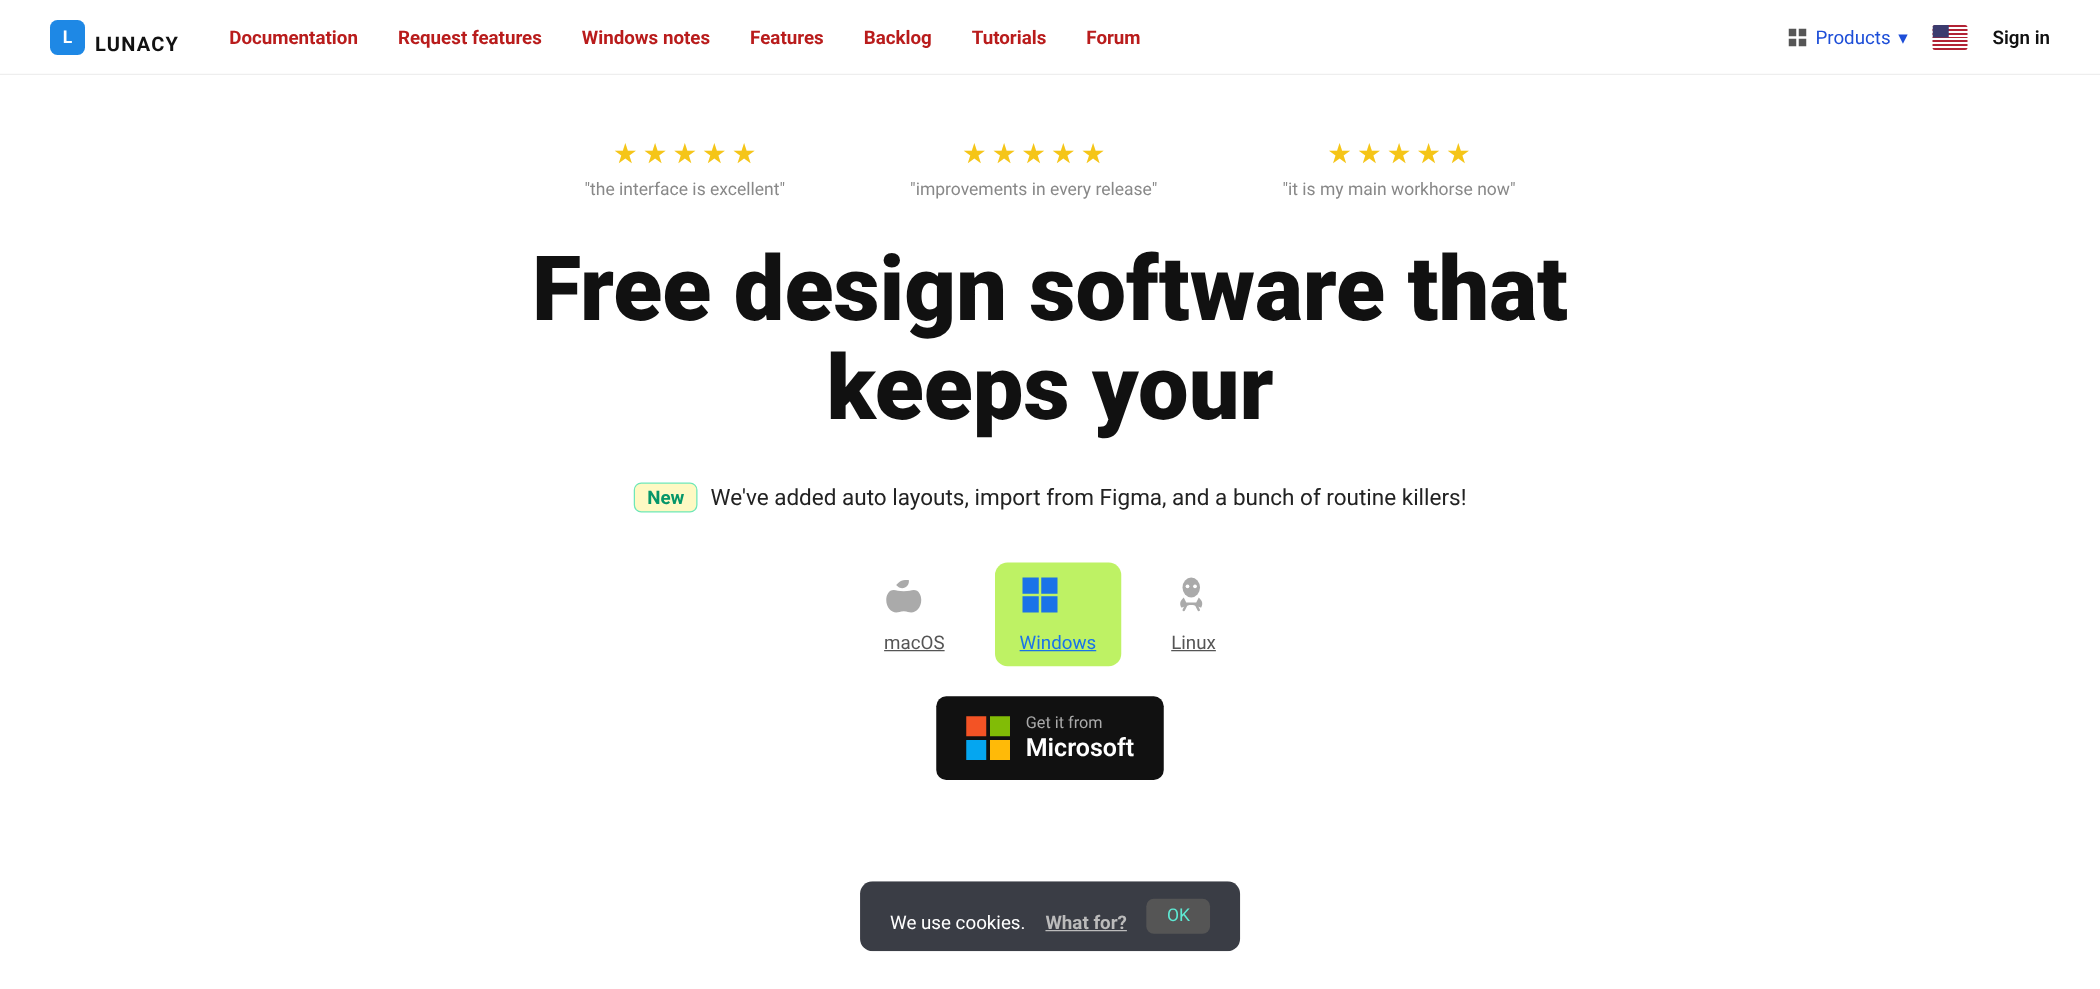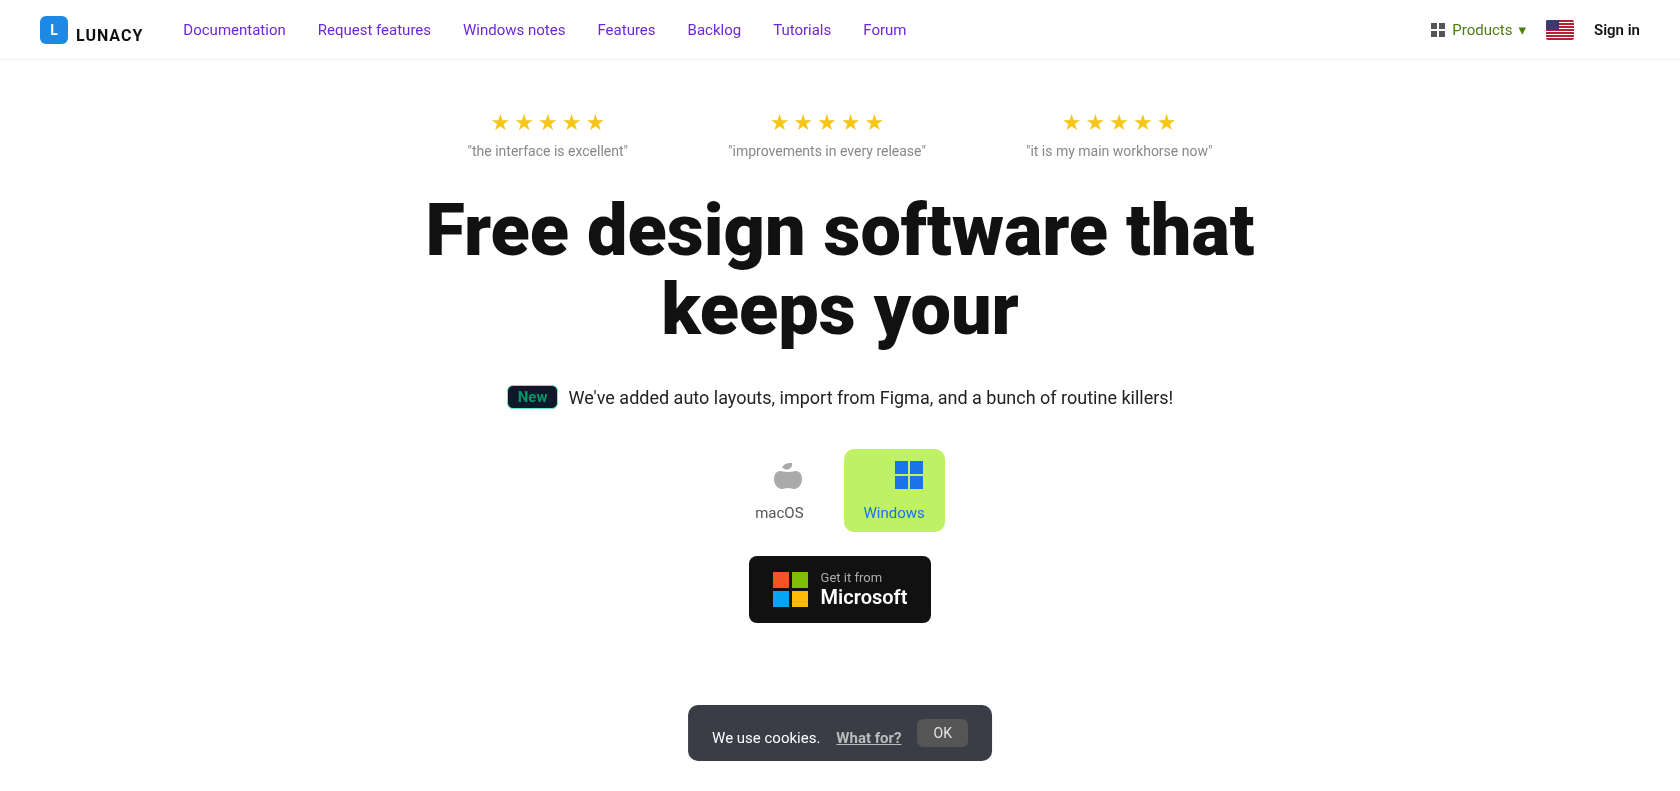--- a/index.html
+++ b/index.html
@@ -9,25 +9,25 @@
     nav {
       display: flex; align-items: center;
       padding: 0 40px; height: 60px;
       border-bottom: 1px solid #eee;
       position: relative; background: #fff; z-index: 10;
     }
     .nav-logo { display: flex; align-items: center; gap: 8px; margin-right: 40px; text-decoration: none; }
     .nav-logo-icon { width: 28px; height: 28px; background: #1e88e5; border-radius: 6px; display: flex; align-items: center; justify-content: center; color: white; font-weight: bold; font-size: 14px; }
     .nav-logo-text { font-weight: 700; font-size: 16px; color: #111; letter-spacing: 1px; margin-top: 12px; }
     .nav-links { display: flex; align-items: center; gap: 32px; flex: 1; }
-    .nav-link { text-decoration: none; color: #6d28d9; font-size: 15px; font-weight: 400; }
+    .nav-link { text-decoration: none; color: #b91c1c; font-size: 15px; font-weight: 700; }
     .nav-right { display: flex; align-items: center; gap: 20px; margin-left: auto; }
     .nav-products-btn {
       display: flex; align-items: center; gap: 6px;
-      font-size: 15px; color: #4d7c0f; cursor: pointer; background: none; border: none; font-family: inherit;
+      font-size: 15px; color: #1d4ed8; cursor: pointer; background: none; border: none; font-family: inherit;
     }
     .nav-signin { font-size: 15px; font-weight: 600; color: #111; cursor: pointer; text-decoration: none; text-align: right; }
 
     
     .main { display: flex; flex-direction: column; align-items: center; padding-top: 50px; }
 
     
     .reviews { display: flex; gap: 100px; justify-content: center; margin-bottom: 32px; }
     .review { display: flex; flex-direction: column; align-items: center; gap: 8px; }
     .stars { display: flex; gap: 4px; }
@@ -41,32 +41,32 @@
       font-weight: 900;
       color: #111;
       line-height: 1.1;
       max-width: 1000px;
       margin-bottom: 36px;
     }
 
     
     .new-badge-row { display: flex; align-items: center; gap: 10px; justify-content: center; margin-bottom: 40px; font-size: 18px; color: #222; }
     .new-badge {
-      background: #0f172a; color: #059669;
+      background: #fef9c3; color: #059669;
       border: 1.5px solid #6ee7b7;
       border-radius: 6px; padding: 2px 10px;
       font-weight: 700; font-size: 15px;
     }
 
     
     .os-tabs { display: flex; gap: 20px; justify-content: center; margin-bottom: 24px; }
     .os-tab {
-      display: flex; flex-direction: column; align-items: flex-end; gap: 6px;
+      display: flex; flex-direction: column; align-items: flex-start; gap: 6px;
       padding: 10px 20px; border-radius: 10px; cursor: pointer; border: none; background: none;
-      font-family: inherit; font-size: 15px; color: #555;
+      font-family: inherit; font-size: 15px; color: #555; text-decoration: underline;
     }
     .os-tab.active { background: #bef264; color: #1a73e8; }
     .os-tab-icon { font-size: 28px; }
 
     
     .ms-button {
       background: #111; border-radius: 8px;
       display: flex; align-items: center; gap: 12px;
       padding: 14px 24px; cursor: pointer; border: none;
       margin-bottom: 24px; text-decoration: none;
@@ -85,21 +85,21 @@
     .cookie-banner {
       position: fixed; bottom: 30px; left: 50%; transform: translateX(-50%);
       background: #3a3d45; color: #fff;
       border-radius: 10px; padding: 14px 24px;
       display: flex; align-items: flex-end; gap: 16px;
       font-size: 15px; white-space: nowrap;
       z-index: 100;
     }
     .cookie-what-for { color: #bbb; text-decoration: underline; cursor: pointer; font-weight: bold; }
     .cookie-ok {
-      background: #555; color: #e5e5e5; border: none; border-radius: 6px;
+      background: #555; color: #5eead4; border: none; border-radius: 6px;
       padding: 6px 16px; cursor: pointer; font-size: 14px; font-family: inherit;
     }
 
     
     .us-flag {
       width: 28px; height: 20px;
       background: linear-gradient(
         to bottom,
         #B22234 0%, #B22234 7.69%,
         #fff 7.69%, #fff 15.38%,
@@ -220,20 +220,33 @@
         <svg width="32" height="32" viewBox="0 0 32 32">
           <rect x="2" y="2" width="13" height="13" fill="#1a73e8"></rect>
           <rect x="17" y="2" width="13" height="13" fill="#1a73e8"></rect>
           <rect x="2" y="17" width="13" height="13" fill="#1a73e8"></rect>
           <rect x="17" y="17" width="13" height="13" fill="#1a73e8"></rect>
         </svg>
       </span>
       <span>Windows</span>
     </button>
 
+    <button class="os-tab">
+      <span class="os-tab-icon">
+        <svg width="32" height="32" viewBox="0 0 32 32" fill="none">
+          <ellipse cx="16" cy="10" rx="7" ry="8" fill="#aaa"></ellipse>
+          <circle cx="13" cy="9" r="1.5" fill="#fff"></circle>
+          <circle cx="19" cy="9" r="1.5" fill="#fff"></circle>
+          <path d="M10 18C8 20 6 22 8 26C10 26 12 24 16 24C20 24 22 26 24 26C26 22 24 20 22 18L20 22H12L10 18Z" fill="#aaa"></path>
+          <path d="M12 24L10 28" stroke="#aaa" stroke-width="2" stroke-linecap="round"></path>
+          <path d="M20 24L22 28" stroke="#aaa" stroke-width="2" stroke-linecap="round"></path>
+        </svg>
+      </span>
+      <span>Linux</span>
+    </button>
   </div>
 
   <a class="ms-button" href="#">
     <div class="ms-logo">
       <span class="ms-logo-red"></span>
       <span class="ms-logo-green"></span>
       <span class="ms-logo-blue"></span>
       <span class="ms-logo-yellow"></span>
     </div>
     <div class="ms-text">

